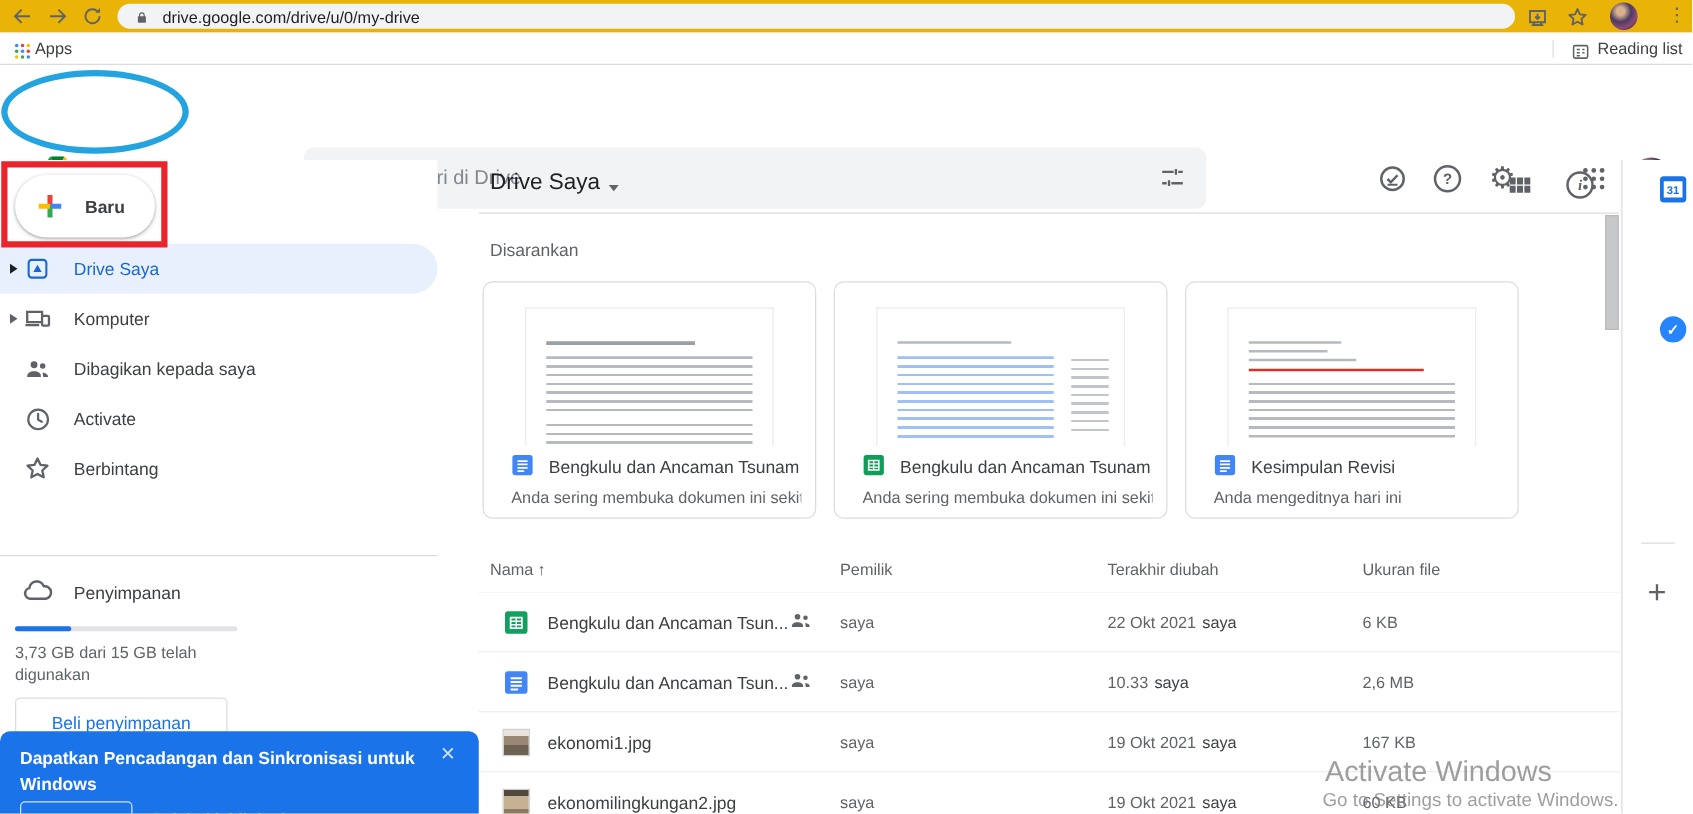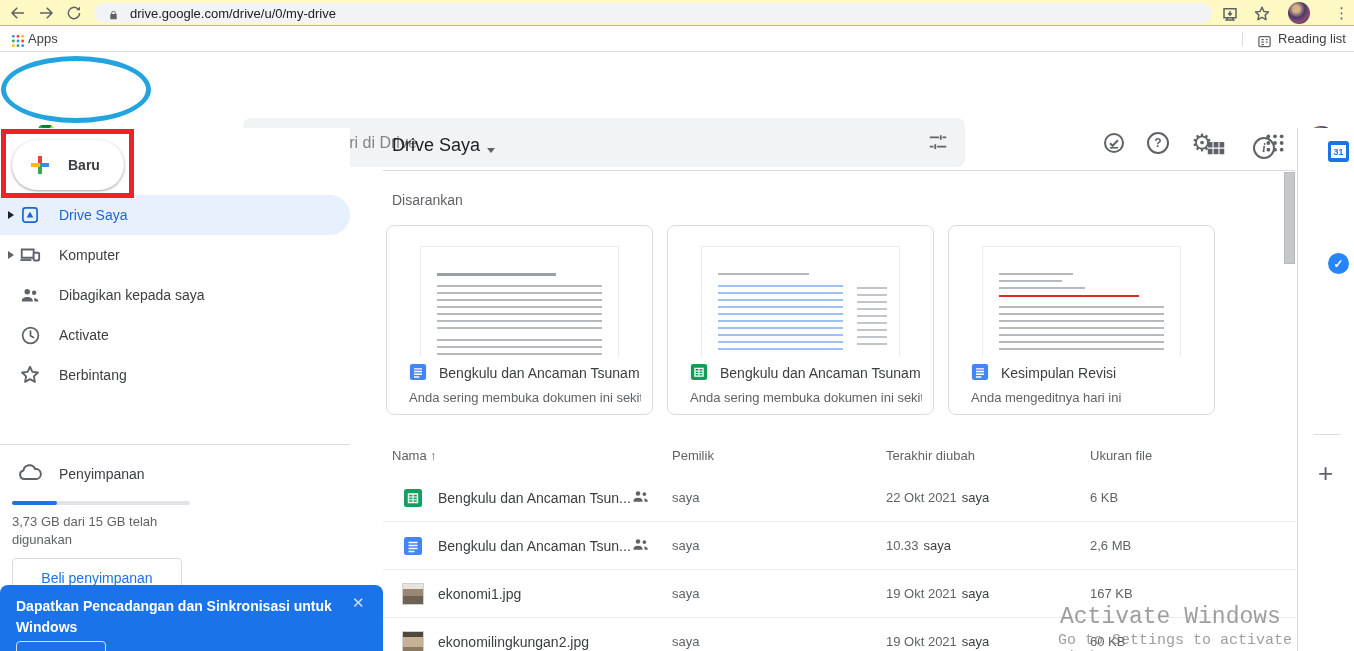--- a/index.html
+++ b/index.html
@@ -1,21 +1,21 @@
 <!DOCTYPE html>
 <html><head>
 <meta charset="utf-8">
 <style>
   * { margin:0; padding:0; box-sizing:border-box; }
   body { font-family:"Liberation Sans", sans-serif; background:#fff; }
   #screen { position:relative; width:1354px; height:651px; background:#fff; overflow:hidden; }
   .abs { position:absolute; }
 
   
-  .chrome-bar { position:absolute; left:0; top:0; width:1354px; height:26px; background:#fef9c3; border-bottom:1px solid #eab308; }
+  .chrome-bar { position:absolute; left:0; top:0; width:1354px; height:26px; background:#eab308; border-bottom:1px solid #eab308; }
   .nav-ic { position:absolute; top:3px; width:20px; height:20px; display:flex; align-items:center; justify-content:center; }
   .omnibox { position:absolute; left:94px; top:3px; width:1118px; height:20px; background:#f1f3f4; border-radius:10px; }
   .omnibox .lock { position:absolute; left:14px; top:4px; }
   .url-input { position:absolute; left:36px; top:0; width:600px; height:20px; border:none; background:transparent; font-family:"Liberation Sans",sans-serif; font-size:13px; color:#202124; outline:none; }
   .chrome-avatar { position:absolute; left:1288px; top:2px; width:22px; height:22px; border-radius:50%;
      background:radial-gradient(circle at 38% 32%, #d9b08c 16%, #4a3b63 42%, #8e4a78 66%, #2a2340 90%); }
   .menu-dots { position:absolute; left:1334px; top:1px; font-size:15px; color:#5f6368; line-height:24px; }
 
   .bookmarks-bar { position:absolute; left:0; top:26px; width:1354px; height:26px; background:#fff; border-bottom:1px solid #dadce0; }
   .bm-label { position:absolute; top:5px; font-size:13px; color:#3c4043; }
@@ -104,21 +104,21 @@
   .cal-icon { background:#1a73e8; border-radius:3px; display:flex; align-items:center; justify-content:center; }
   .cal-inner { width:15px; height:13px; background:#fff; display:flex; align-items:center; justify-content:center; font-size:9px; font-weight:bold; color:#1a73e8; }
   .keep-icon { background:#fbbc04; border-radius:3px; position:relative; }
   .keep-bulb { position:absolute; left:6px; top:4px; width:9px; height:9px; background:#fff; border-radius:50%; }
   .keep-base { position:absolute; left:8px; top:13px; width:5px; height:3px; background:#fff; }
   .tasks-icon { background:#2684fc; border-radius:50%; display:flex; align-items:center; justify-content:center; color:#fff; font-size:12px; font-weight:bold; }
   .rail-divider { position:absolute; left:15px; top:306px; width:27px; height:1px; background:#dadce0; }
   .rail-plus { position:absolute; left:20px; top:330px; font-size:26px; font-weight:300; color:#5f6368; cursor:pointer; }
 
   
-  .watermark { position:absolute; z-index:7; color:rgba(125,125,125,.75); pointer-events:none;font-family:Liberation Mono, monospace; }
+  .watermark { position:absolute; z-index:7; color:rgba(125,125,125,.75); pointer-events:none; }
   .wm1 { left:1060px; top:604px; font-size:23px; }
   .wm2 { left:1058px; top:632px; font-size:15px; }
   .anno-ellipse { position:absolute; left:1px; top:56px; width:150px; height:67px; border:5px solid #23a3e0; border-radius:50%; z-index:8; pointer-events:none; }
   .anno-rect { position:absolute; left:1px; top:129px; width:133px; height:69px; border:5px solid #e9242b; z-index:8; pointer-events:none; }
 </style>
 </head>
 <body>
 
 <div id="screen">
 

